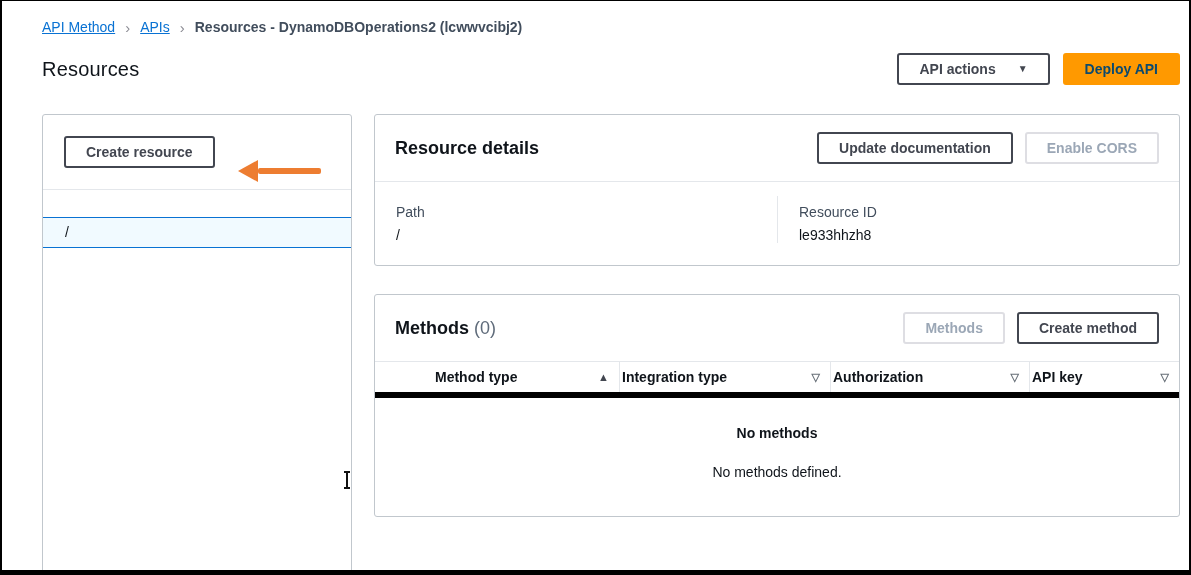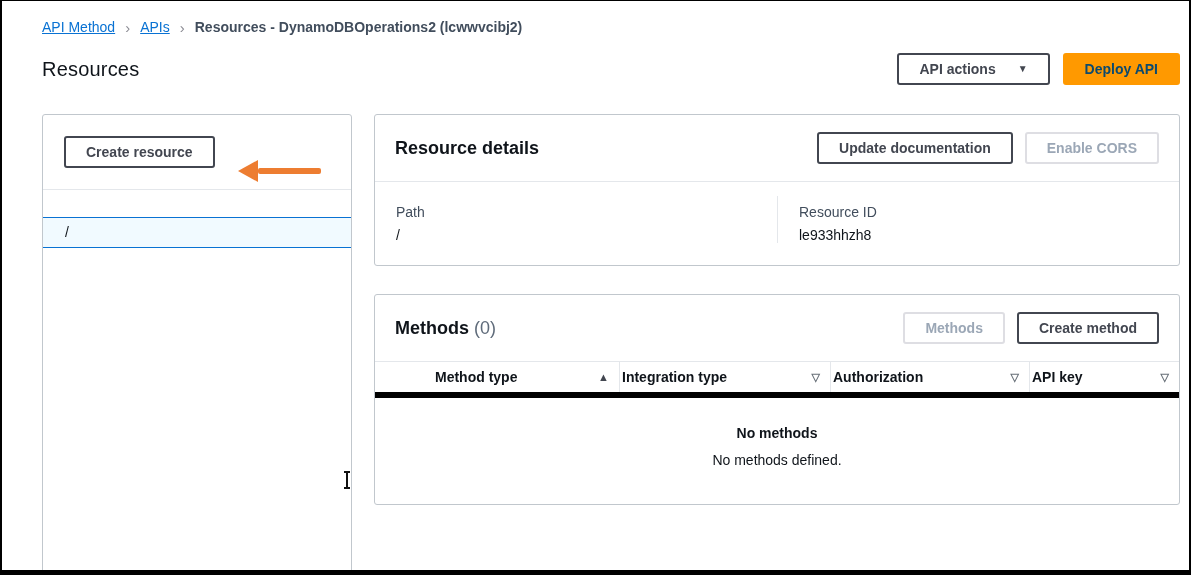--- a/index.html
+++ b/index.html
@@ -192,21 +192,21 @@
   .sort-desc { color: #687078; }
   .w-methodtype { width: 187px; }
   .w-integration { width: 211px; }
   .w-auth { width: 199px; }
   .w-apikey { flex: 1; }
 
   .empty-state {
     text-align: center;
     padding: 27px 20px 36px 20px;
   }
-  .empty-title { font-weight: 700; margin-bottom: 11px; }
+  .empty-title { font-weight: 700; margin-bottom: 23px; }
   .empty-desc { color: #0f141a; }
 
   
   .annotation-arrow {
     position: absolute;
     left: 236px;
     top: 159px;
     display: flex;
     align-items: center;
     pointer-events: none;

